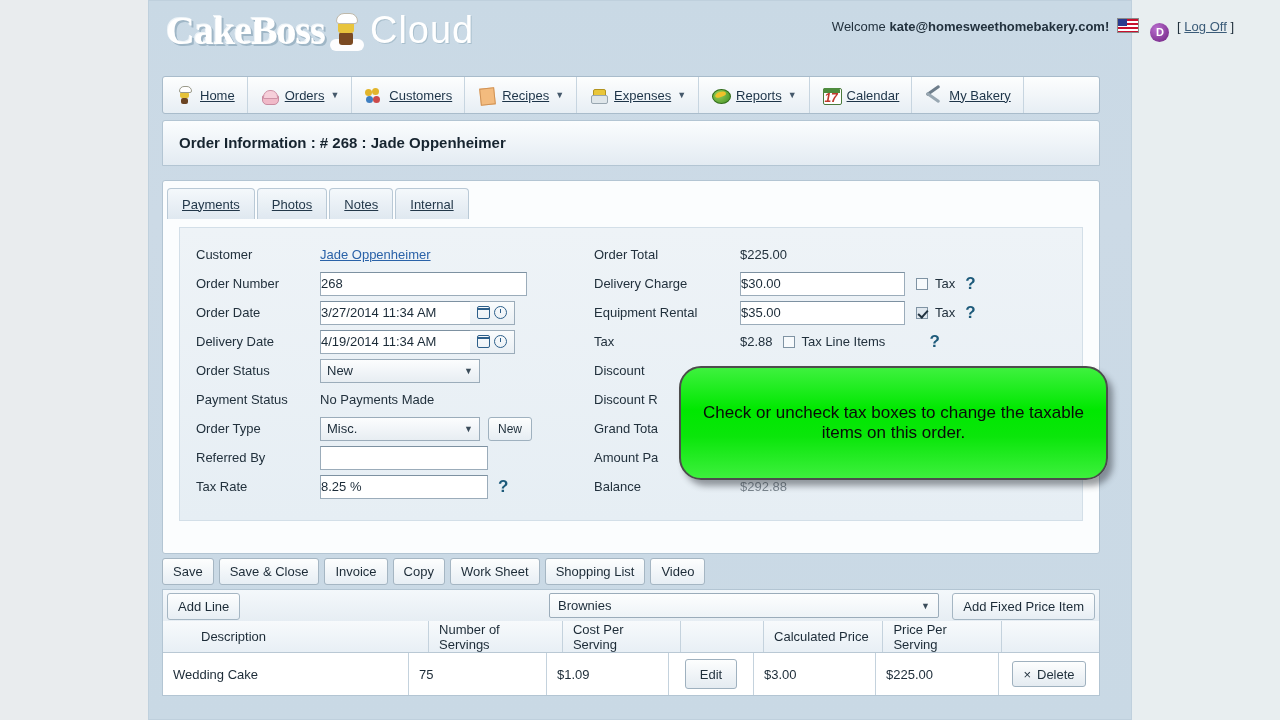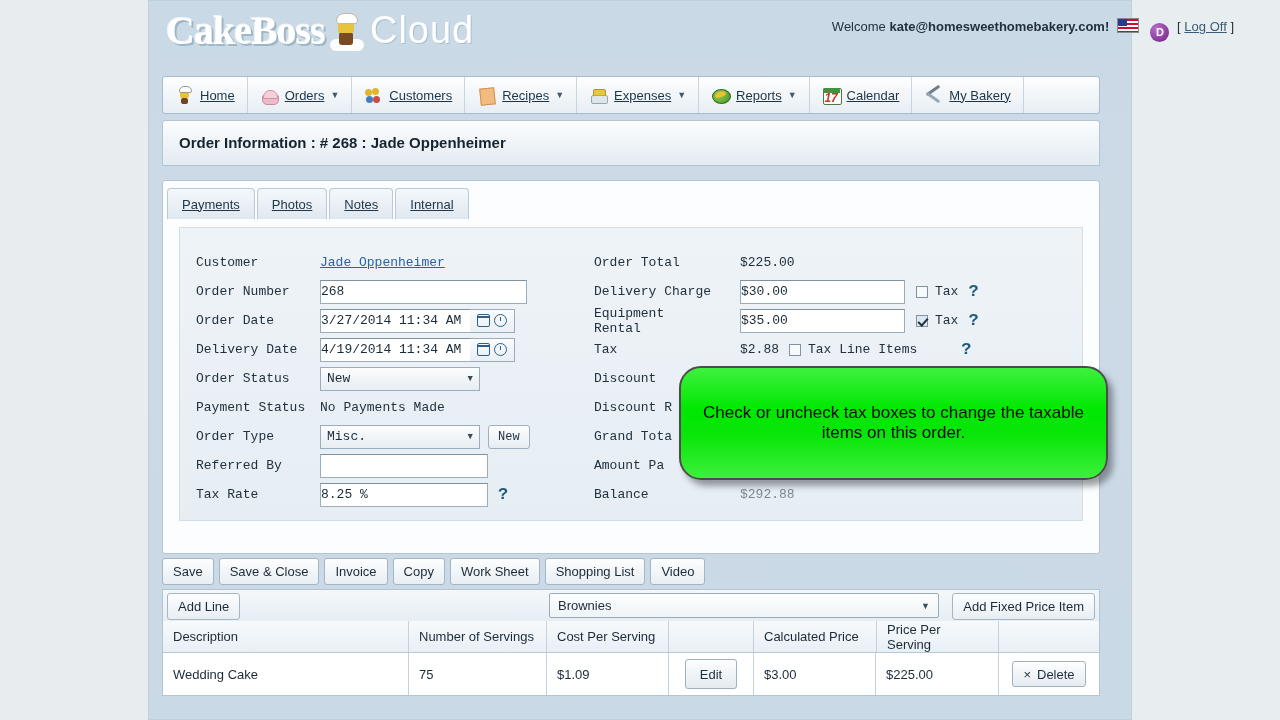--- a/index.html
+++ b/index.html
@@ -130,21 +130,21 @@
   .tab span{text-decoration:underline;}
   .tab.active{background:#ffffff;height:34px;font-weight:bold;color:#14222d;border-color:#9fb4c4;}
   .tab.active span{text-decoration:underline;}
 
   .formpanel{
     position:absolute;left:16px;top:46px;width:902px;height:292px;
     background:linear-gradient(180deg,#eef3f7,#e6eef4);
     border:1px solid #d3dfe8;
   }
 
-  .col{position:absolute;top:8px;font-family:Liberation Mono, monospace;}
+  .col{position:absolute;top:0;}
   .colL{left:0;width:420px;}
   .colR{left:414px;width:490px;}
 
   .row{position:relative;height:29px;display:flex;align-items:center;}
   .lab{width:140px;font-size:13px;color:#22313d;padding-left:16px;box-sizing:border-box;}
   .labR{width:122px;font-size:13px;color:#22313d;padding-left:0;}
   .val{font-size:13px;color:#22313d;}
   .link{color:#2a62a8;text-decoration:underline;cursor:pointer;}
 
   .input{
@@ -221,21 +221,21 @@
     position:absolute;left:386px;top:3px;width:390px;height:25px;
     background:linear-gradient(180deg,#fdfefe,#eef3f7);border:1px solid #9bacba;border-radius:2px;
     display:flex;align-items:center;justify-content:space-between;padding:0 8px;box-sizing:border-box;
     font-size:13px;color:#1b2b38;cursor:pointer;
   }
   .recipe-select .cd{font-size:9px;color:#3b4c5a;}
   .addfixed{position:absolute;right:4px;top:3px;}
 
   
   .table{position:absolute;left:14px;top:621px;width:936px;border:1px solid #b3c5d3;border-top:none;background:#fff;}
-  .thead{display:flex;height:31px;background:linear-gradient(180deg,#f7fafc,#e8eff5);border-bottom:1px solid #b9c8d4;}
+  .thead{display:flex;height:31px;background:linear-gradient(180deg,#f7fafc,#e8eff5);border-bottom:1px solid #b9c8d4;padding-left:28px;}
   .th{
     font-size:13px;color:#1c2b37;display:flex;align-items:center;padding:0 10px;
     border-right:1px solid #c4d2dd;box-sizing:border-box;
   }
   .trow{display:flex;height:42px;background:#fff;align-items:stretch;}
   .td{
     font-size:13px;color:#1c2b37;display:flex;align-items:center;padding:0 10px;
     border-right:1px solid #c4d2dd;box-sizing:border-box;
   }
   .c1{width:246px;} .c2{width:138px;} .c3{width:122px;} .c4{width:85px;justify-content:center;}

